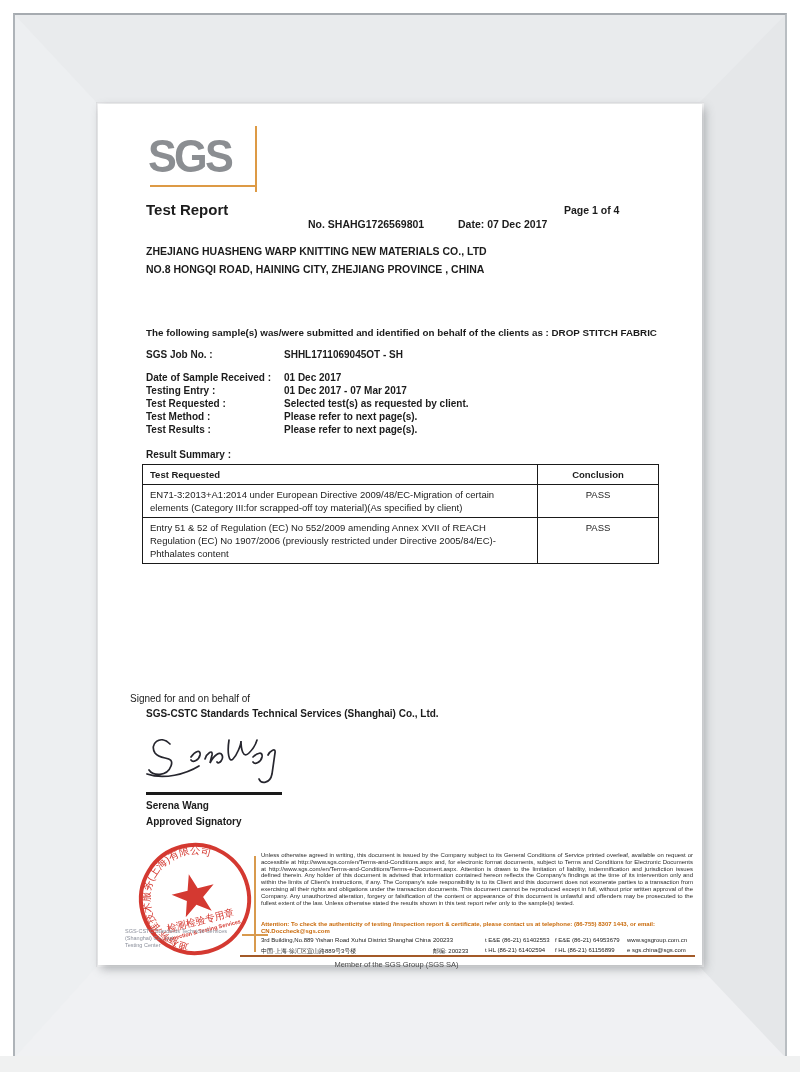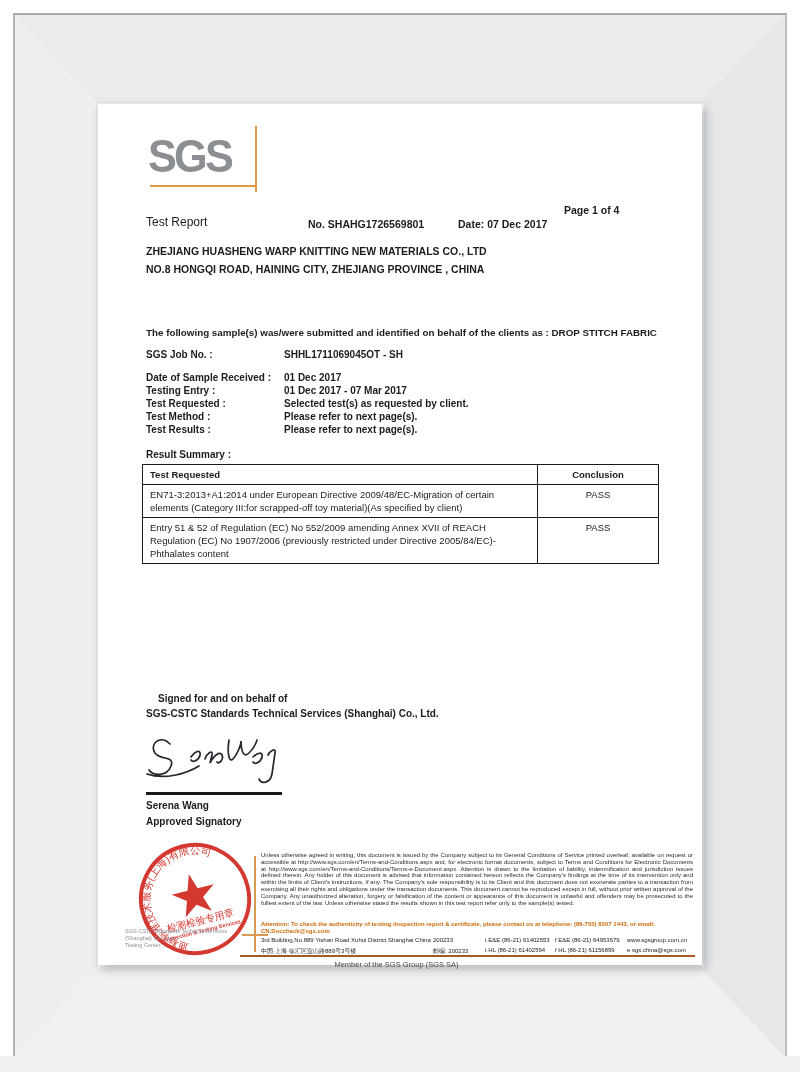--- a/index.html
+++ b/index.html
@@ -18,41 +18,41 @@
 
   
   .page { position:absolute; left:98px; top:104px; width:604px; height:861px; background:#fff;
     box-shadow: 3px 4px 9px rgba(90,95,100,.45); }
   .abs { position:absolute; }
 
   .logo { left:50px; top:24px; font-size:47px; font-weight:bold; color:#8b8e92; letter-spacing:-3px; transform:scaleX(.92); transform-origin:left; }
   .logo-hline { left:52px; top:81px; width:106px; height:2px; background:#dd9a45; }
   .logo-vline { left:157px; top:22px; width:2px; height:66px; background:#dd9a45; }
 
-  .report-title { left:48px; top:111px; font-size:12px; font-weight:normal; }
+  .report-title { left:48px; top:97px; font-size:15px; font-weight:bold; }
   .report-no { left:210px; top:114px; font-size:10.5px; font-weight:bold; }
   .report-date { left:360px; top:114px; font-size:10.5px; font-weight:bold; }
   .report-page { left:466px; top:100px; font-size:10.5px; font-weight:bold; }
 
   .client-name { left:48px; top:141px; font-size:10.5px; font-weight:bold; }
   .client-addr { left:48px; top:159px; font-size:10.5px; font-weight:bold; }
 
   .sample-line { left:48px; top:223px; width:520px; font-size:9.8px; font-weight:bold; }
 
   .inforow { font-size:10px; font-weight:bold; }
   .inforow .lbl { position:absolute; left:48px; white-space:nowrap; }
   .inforow .val { position:absolute; left:186px; white-space:nowrap; }
   .summary-label { left:48px; top:345px; font-size:10px; font-weight:bold; }
 
   table.results { position:absolute; left:44px; top:360px; width:517px; border-collapse:collapse;padding-left:36px; }
   table.results th, table.results td { border:1.6px solid #1a1a1a; font-size:9.5px; line-height:13px; padding:3px 7px; vertical-align:top; }
   table.results th { text-align:left; font-weight:bold; }
   table.results th.conc, table.results td.conc { width:121px; text-align:center; }
 
-  .signed-1 { left:60px; top:589px; font-size:10px; font-weight:bold; }
+  .signed-1 { left:32px; top:589px; font-size:10px; font-weight:normal; }
   .signed-2 { left:48px; top:604px; font-size:10px; font-weight:bold; }
   .sig-svg { left:46px; top:624px; }
   .sig-line { left:48px; top:688px; width:136px; height:2.5px; background:#1a1a1a; }
   .sig-name { left:48px; top:696px; font-size:10px; font-weight:bold; }
   .sig-title { left:48px; top:712px; font-size:10px; font-weight:bold; }
 
   .disclaimer { left:163px; top:748px; width:432px; font-size:6px; line-height:6.8px; text-align:justify; color:#2b2b2b; }
   .attention { left:163px; top:817px; width:432px; font-size:6px; line-height:6.8px; color:#c96a0a; font-weight:bold; }
 
   .addr-block { left:163px; top:833px; width:432px; font-size:6px; color:#222; }

